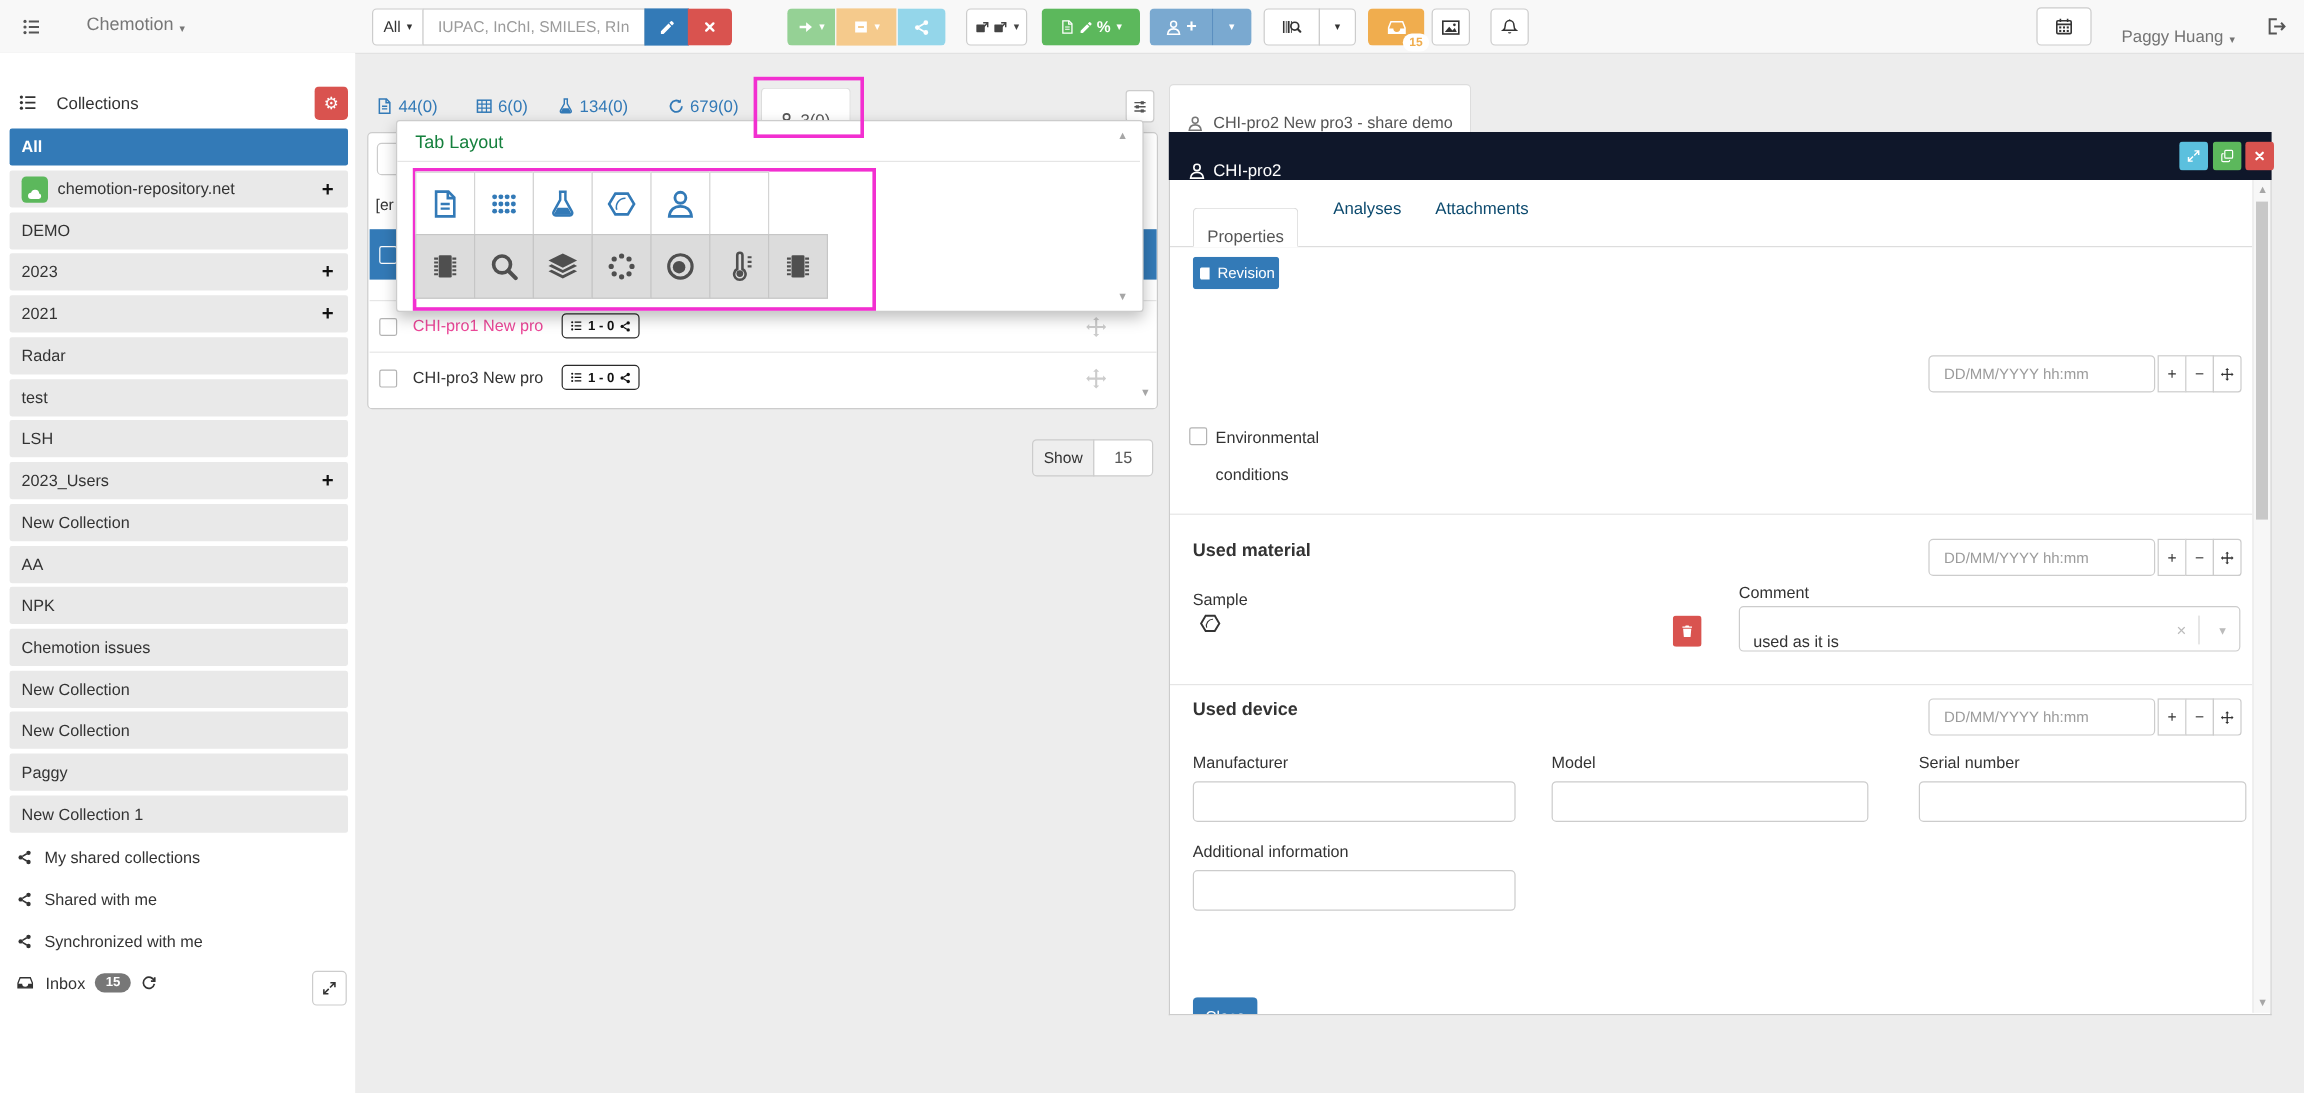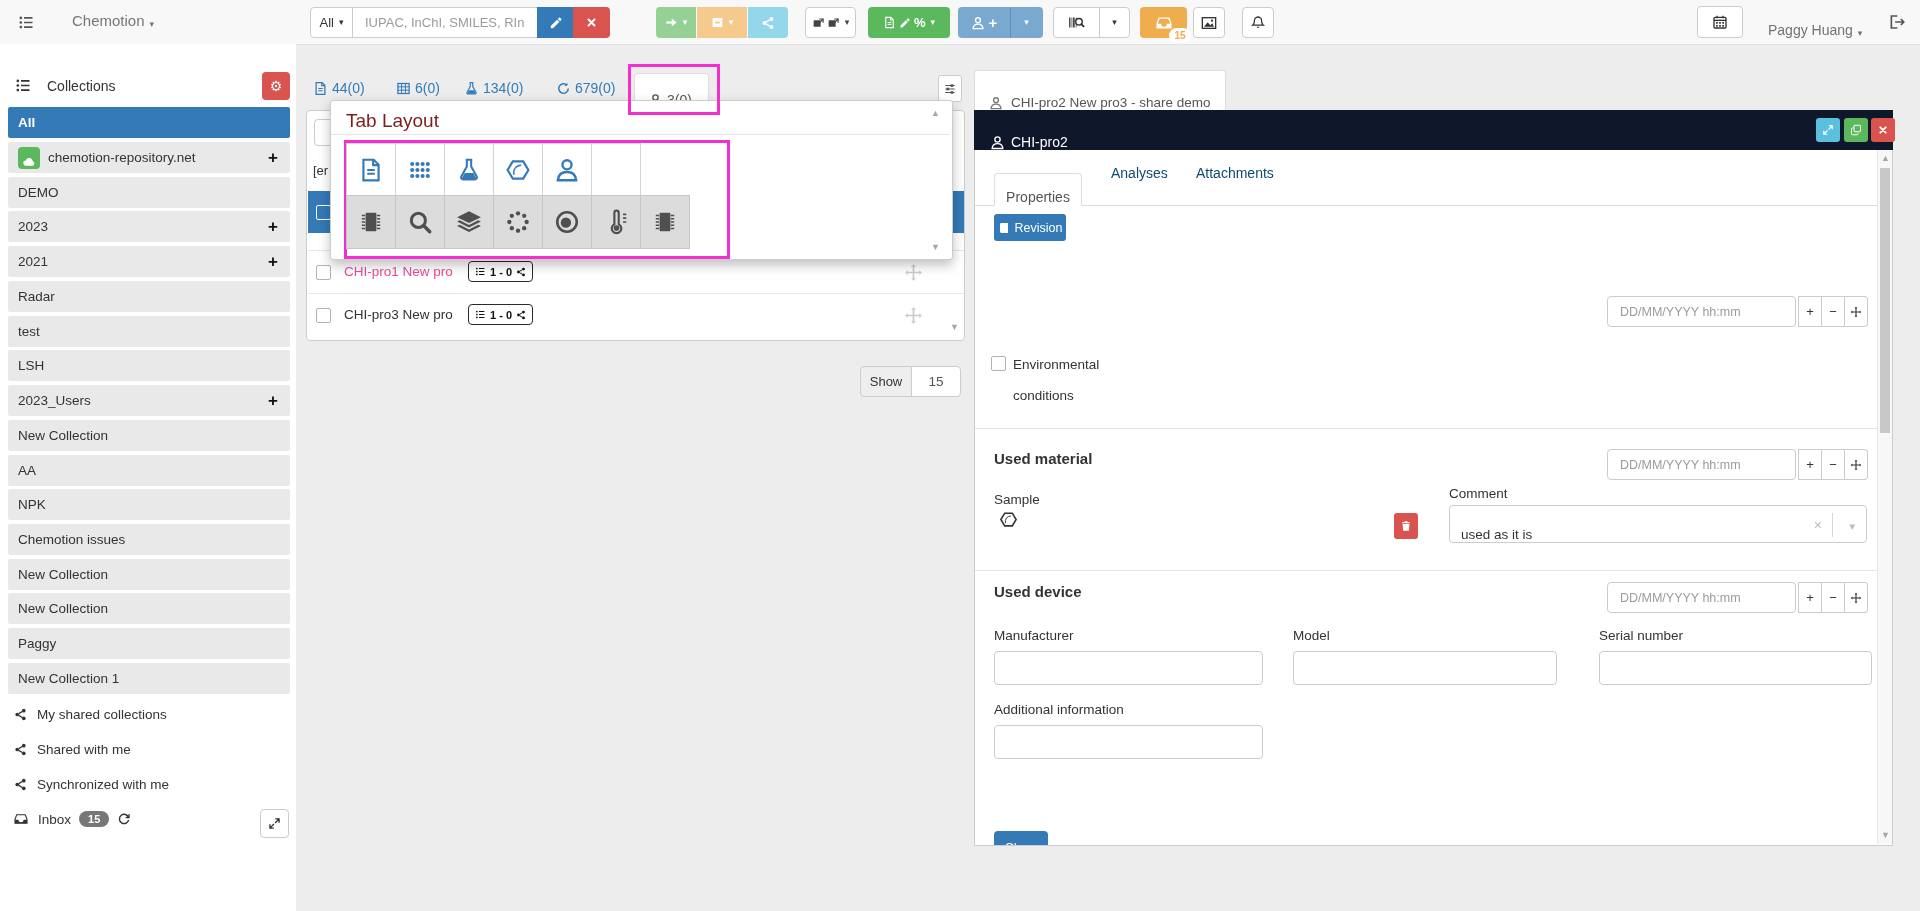--- a/index.html
+++ b/index.html
@@ -543,21 +543,21 @@
     </div>
     <div class="abs scroll-ar" style="left:643px;top:212px">▼</div>
   </div>
 
   <div class="abs btn" style="left:860px;top:366px;width:52px;height:31px;background:#eee;border-color:#ccc;color:#333;border-radius:4px 0 0 4px">
       <span>Show</span>
     </div>
   <input class="abs in" style="left: 911px; top: 366px; width: 50px; height: 31px; border-radius: 0px 4px 4px 0px; text-align: center; color: rgb(85, 85, 85);" value="15">
 
   <div class="popup">
-    <div class="abs" style="left:15px;top:9px;font-size:19px;color:#7f1d1d">Tab Layout</div>
+    <div class="abs" style="left:15px;top:9px;font-size:15px;color:#15803d">Tab Layout</div>
     <div class="abs" style="left:0;top:33px;width:619px;height:1px;background:#e5e5e5"></div>
     <div class="hl" style="left:13px;top:39px;width:380px;height:113px;pointer-events:auto">
       <div class="flex" style="align-items:stretch">
         <div class="cell">
             <svg width="26" height="26" style="color:#337ab7">
               <use href="#i-doc"></use>
             </svg>
           </div>
         <div class="cell">
             <svg width="26" height="26" style="color:#337ab7">

